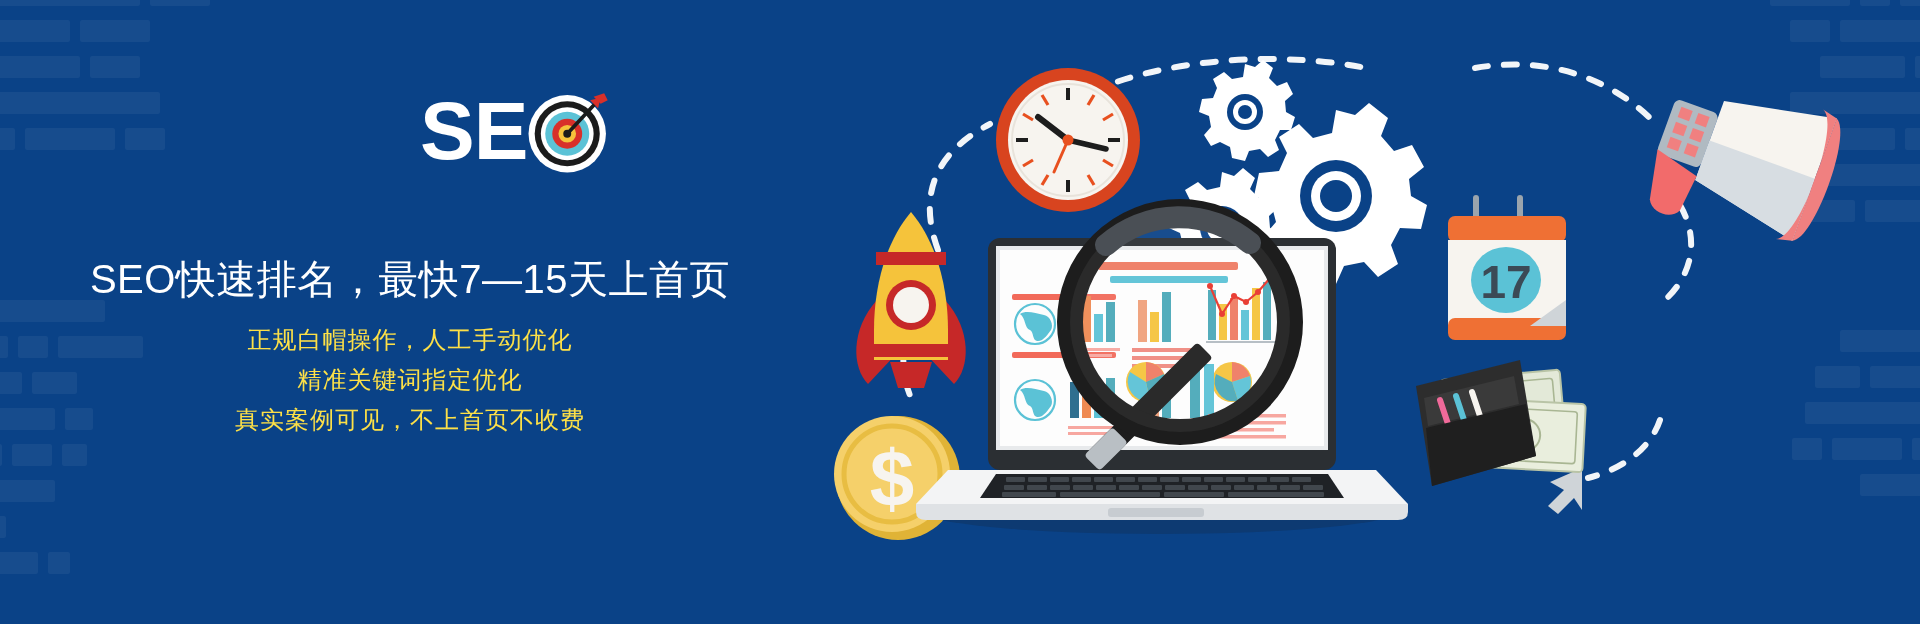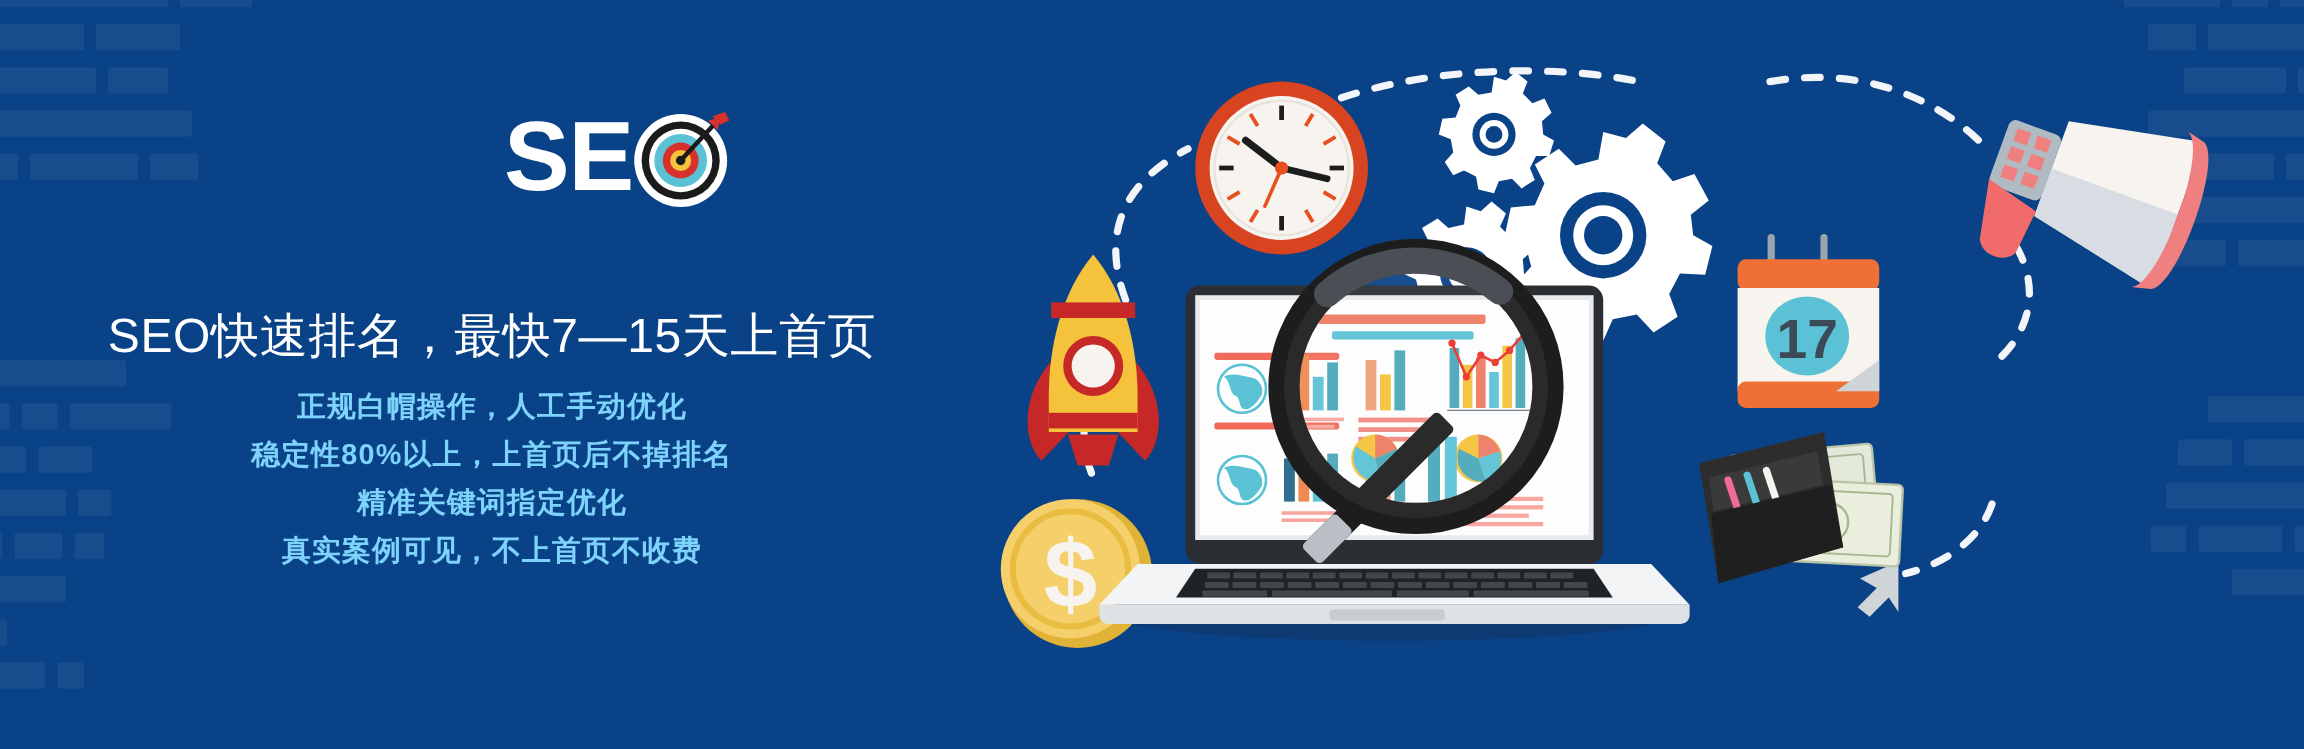--- a/index.html
+++ b/index.html
@@ -44,22 +44,22 @@
     position:absolute; left:0; top:252px; width:820px;
     text-align:center;
     color:#ffffff; font-size:40px; font-weight:normal;
     letter-spacing:0.5px;
   }
   .sublines{
     position:absolute; left:0; top:320px; width:820px;
     text-align:center;
   }
   .subline{
-    color:#7dd3fc; font-size:24px; line-height:40px;
-    letter-spacing:1px; font-weight:700;
+    color:#fde047; font-size:24px; line-height:40px;
+    letter-spacing:1px; font-weight:400;
   }
 
   
   .illus{ position:absolute; left:820px; top:0; width:1100px; height:624px; }
   .illus svg{ position:absolute; left:0; top:0; }
 </style>
 </head>
 <body>
 
 <div class="banner">
@@ -189,21 +189,20 @@
         <line x1="48" y1="52" x2="86" y2="11" stroke="#1b1b1b" stroke-width="4.2" stroke-linecap="round"></line>
         <path d="M86 11 L74 14 L83 23 Z" fill="#d8302a"></path>
         <path d="M90 6 L78 10 L86 18 L94 14 Z" fill="#d8302a"></path>
       </svg>
     </div>
 
     <div class="headline">SEO快速排名，最快7—15天上首页</div>
 
     <div class="sublines">
       <div class="subline">正规白帽操作，人工手动优化</div>
-      <div class="subline">稳定性80%以上，上首页后不掉排名</div>
       <div class="subline">精准关键词指定优化</div>
       <div class="subline">真实案例可见，不上首页不收费</div>
     </div>
   </div>
 
   <div class="illus">
     <svg width="1100" height="624" viewBox="0 0 1100 624">
 
       <g stroke="#ffffff" stroke-width="6" fill="none" stroke-linecap="round" stroke-dasharray="13 16" opacity="0.95">
         <path d="M118 250 C 96 190 120 150 170 124"></path>

